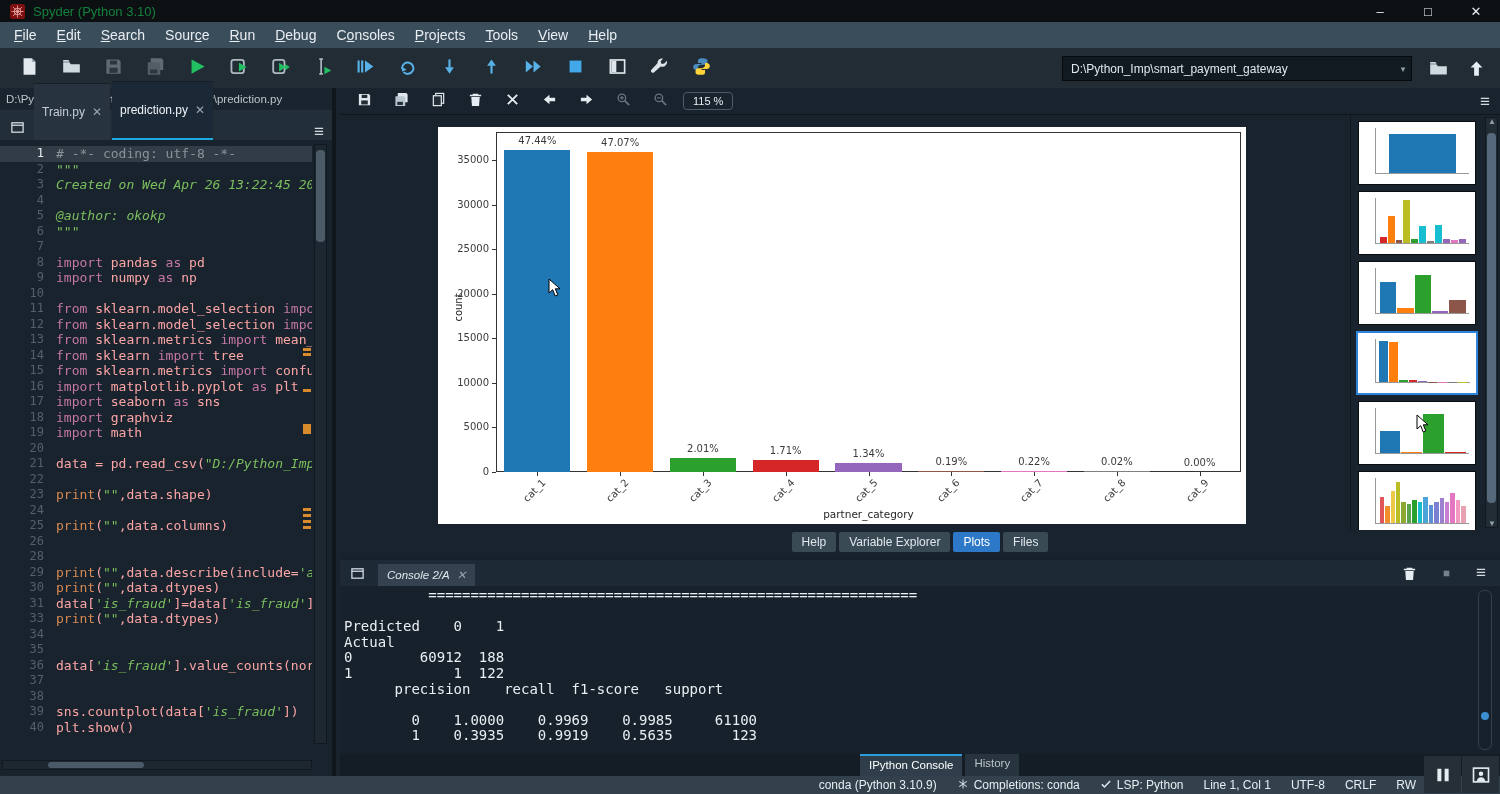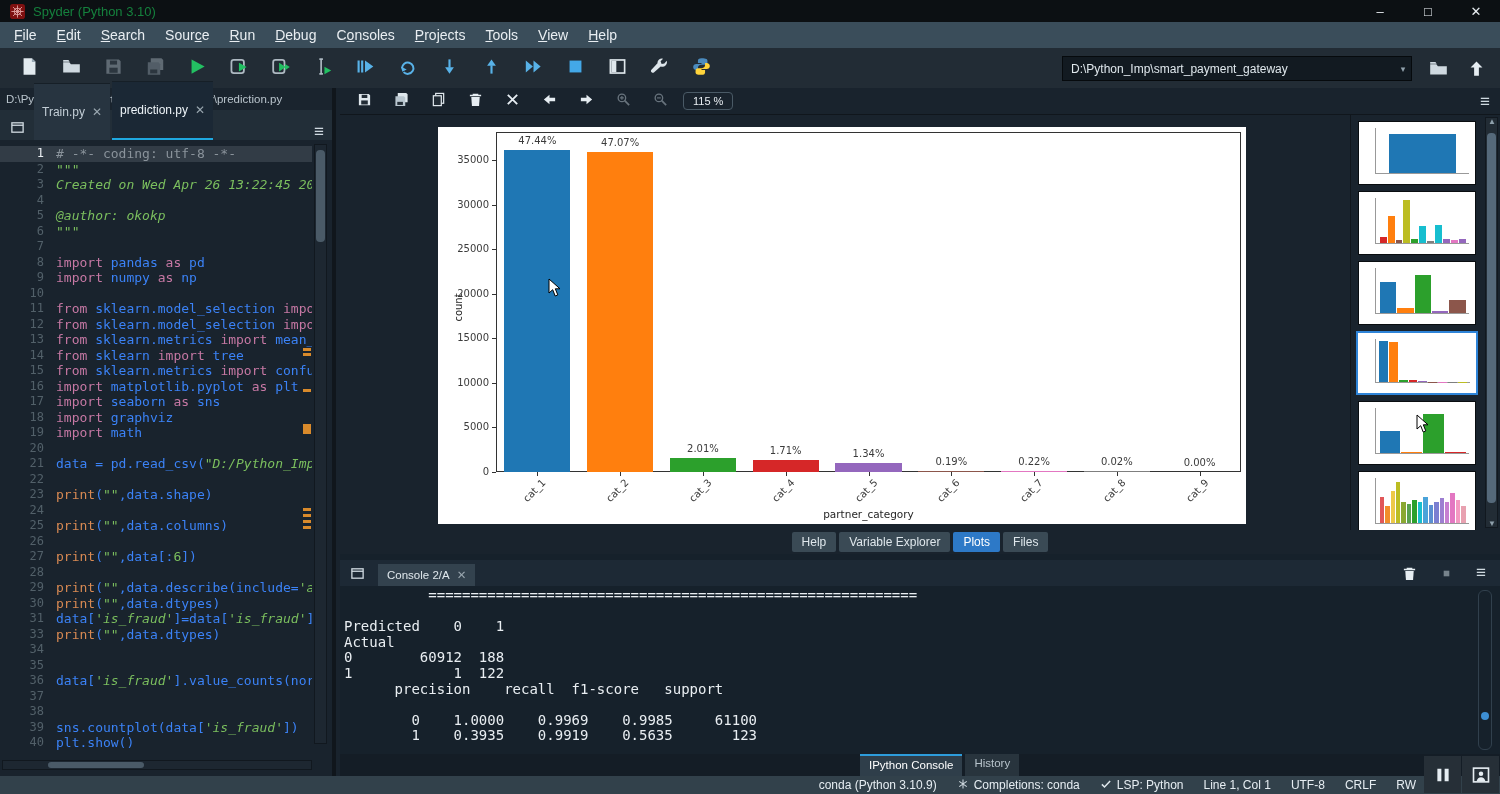--- a/index.html
+++ b/index.html
@@ -45,21 +45,21 @@
   .eline{height:15.5px;line-height:15.5px;white-space:nowrap;display:flex;}
   .eline .ln{width:44px;text-align:right;padding-right:12px;color:#526069;flex:none;font-size:12px;}
   .eline.cur{background:#323c46;}
   .eline.cur .ln{color:#e9eef2;}
   .tk-c{color:#8a939b;}
   .tk-d{color:#7bbf5e;font-style:italic;}
   .tk-k{color:#c678a4;}
   .tk-b{color:#d98a53;}
   .tk-s{color:#7bbf5e;font-style:italic;}
   .tk-n{color:#7bbf5e;}
-  .tk-p{color:#3b82f6;}
+  .tk-p{color:#fca5a5;}
   #ed-vscroll{left:314px;top:56px;width:13px;height:600px;background:#1d2731;border:1px solid #11181f;box-sizing:border-box;}
   #ed-vthumb{left:316px;top:62px;width:9px;height:92px;background:#4a5a67;border-radius:4px;}
   .warnmark{position:absolute;left:303px;width:8px;height:3px;background:#d98a2b;}
   #ed-hscroll{left:2px;top:672px;width:310px;height:10px;background:#1d2731;border:1px solid #11181f;box-sizing:border-box;}
   #ed-hthumb{left:48px;top:674px;width:96px;height:6px;background:#4a5a67;border-radius:3px;}
   
   #right{left:340px;top:88px;width:1160px;height:688px;}
   #plots-toolbar{left:0;top:0;width:1160px;height:27px;background:#19232d;display:flex;align-items:center;padding-left:6px;box-sizing:border-box;border-bottom:1px solid #10161c;}
   .pbtn{width:37px;height:24px;display:flex;align-items:center;justify-content:center;}
   .pbtn svg{width:15px;height:15px;}
@@ -89,21 +89,21 @@
   .tbar{flex:1;}
   #th-scroll{position:absolute;right:2px;top:2px;width:13px;height:411px;background:#222c35;border:1px solid #11181f;box-sizing:border-box;}
   #th-thumb{position:absolute;right:4px;top:18px;width:9px;height:370px;background:#55697a;border-radius:4px;}
   .sc-arrow{position:absolute;right:4px;font-size:8px;color:#8fa0ab;}
   
   #pane-tabs{left:0;top:442px;width:1160px;height:24px;display:flex;align-items:center;justify-content:center;gap:3px;}
   .ptab{font-size:12px;padding:3px 10px;background:#3a4a55;color:#dfe7ec;border-radius:2px;}
   .ptab.active{background:#2d79c7;color:#fff;}
   
   #console{left:0;top:466px;width:1160px;height:222px;background:#16212b;}
-  #con-tabbar{left:0;top:6px;width:1160px;height:26px;background:#1d2935;display:flex;align-items:flex-end;}
+  #con-tabbar{left:0;top:6px;width:1160px;height:26px;background:#1d2935;display:flex;align-items:flex-end;font-style:italic;}
   .con-tab{height:22px;display:flex;align-items:center;padding:0 9px;font-size:11.5px;color:#dfe7ec;background:#33424e;margin-left:4px;}
   .con-tab .x{margin-left:7px;color:#9aa7b0;}
   .con-icons{margin-left:auto;display:flex;align-items:center;gap:22px;margin-right:14px;margin-bottom:3px;}
   .con-icons svg{width:15px;height:15px;}
   #con-body{left:4px;top:34px;width:1130px;height:166px;overflow:hidden;
      font-family:"DejaVu Sans Mono",monospace;font-size:14px;line-height:15.6px;color:#e9eef2;}
   .cline{white-space:pre;height:15.6px;}
   #con-vscroll{left:1138px;top:36px;width:14px;height:160px;border:1px solid #31404d;border-radius:6px;box-sizing:border-box;}
   #con-dot{left:1141px;top:158px;width:8px;height:8px;border-radius:50%;background:#3d8fd4;}
   #con-bottom{left:0;top:200px;width:1160px;height:22px;background:#141d26;display:flex;padding-left:520px;box-sizing:border-box;}
@@ -388,24 +388,20 @@
           <span class="ln">24</span>
           <span></span>
         </div>
         <div class="eline">
           <span class="ln">25</span>
           <span><span class="tk-b">print</span><span class="tk-p">(</span><span class="tk-s">""</span><span class="tk-p">,data.columns)</span></span>
         </div>
         <div class="eline">
           <span class="ln">26</span>
           <span></span>
-        </div>
-        <div class="eline">
-          <span class="ln">27</span>
-          <span><span class="tk-b">print</span><span class="tk-p">(</span><span class="tk-s">""</span><span class="tk-p">,data[:</span><span class="tk-n">6</span><span class="tk-p">])</span></span>
         </div>
         <div class="eline">
           <span class="ln">28</span>
           <span></span>
         </div>
         <div class="eline">
           <span class="ln">29</span>
           <span><span class="tk-b">print</span><span class="tk-p">(</span><span class="tk-s">""</span><span class="tk-p">,data.describe(include=</span><span class="tk-s">'a</span></span>
         </div>
         <div class="eline">

